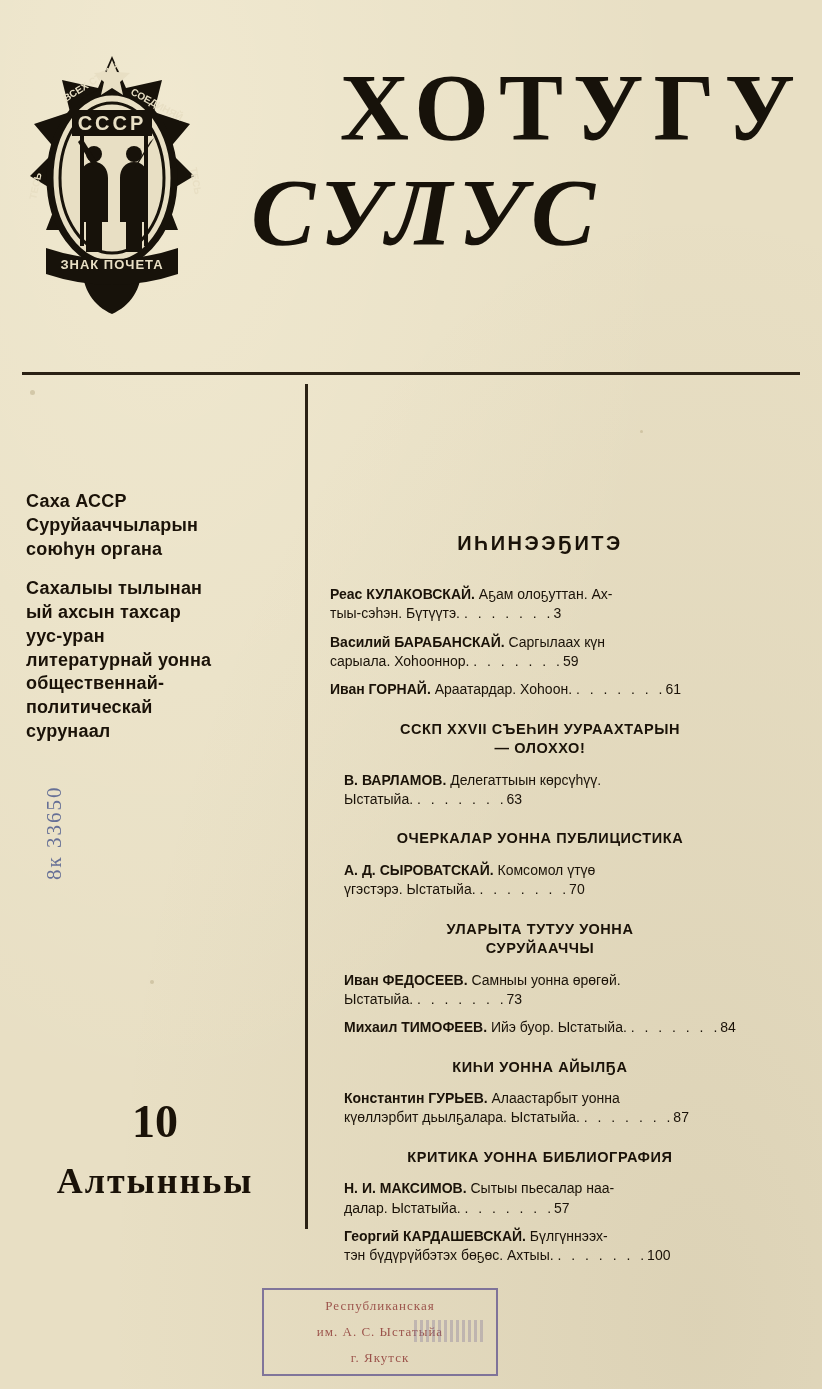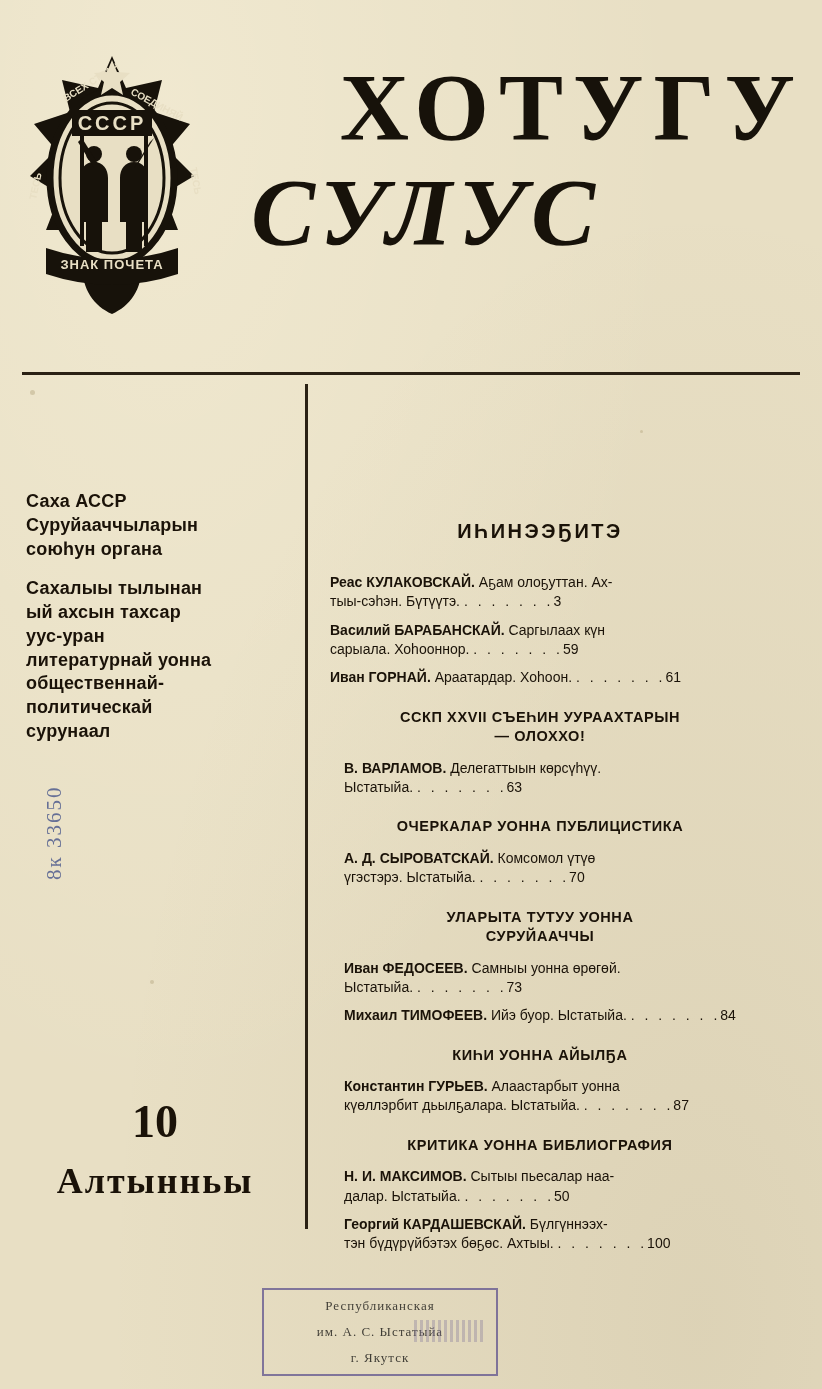--- a/index.html
+++ b/index.html
@@ -95,20 +95,21 @@
   
   .contents {
     position:absolute; left:330px; top:520px; width:420px;
   }
   .contents-title {
     text-align:center;
     font-size:20px;
     font-weight:700;
     letter-spacing:2.5px;
     margin-bottom:30px;
+    margin-top:12px;
   }
   .section-head {
     text-align:center;
     font-size:14.5px;
     font-weight:700;
     letter-spacing:0.6px;
     line-height:1.35;
     margin:20px 0 12px 0;
   }
   .entry {
@@ -125,21 +126,21 @@
     color:#1a1208;
   }
   .pg { font-weight:400; }
   .indent { padding-left:14px; }
 
   
   .stamp {
     position:absolute; left:262px; top:1288px;
     width:232px; height:84px;
     border:2px solid #5a4e8c;
-    color:#000000;
+    color:#7f1d1d;
     opacity:0.72;
     font-family:"Liberation Serif", serif;
     font-size:13px;
     letter-spacing:1px;
   }
   .stamp .sl { position:absolute; width:100%; text-align:center; }
   .stamp .sl1 { top:8px; }
   .stamp .sl2 { top:34px; }
   .stamp .sl3 { top:60px; }
   .stamp .smudge {
@@ -241,21 +242,21 @@
       <div class="section-head" style="white-space: pre-line;">УЛАРЫТА ТУТУУ УОННА
 СУРУЙААЧЧЫ</div>
       <div class="entry indent"><span class="au">Иван ФЕДОСЕЕВ. </span><span class="ti" style="white-space: pre-line;">Самныы уонна өрөгөй.
 Ыстатыйа. </span><span class="leader"> . . . . . . . </span><span class="pg">73</span></div>
       <div class="entry indent"><span class="au">Михаил ТИМОФЕЕВ. </span><span class="ti" style="white-space: pre-line;">Ийэ буор. Ыстатыйа. </span><span class="leader"> . . . . . . . </span><span class="pg">84</span></div>
       <div class="section-head" style="white-space: pre-line;">КИҺИ УОННА АЙЫЛҔА</div>
       <div class="entry indent"><span class="au">Константин ГУРЬЕВ. </span><span class="ti" style="white-space: pre-line;">Алаастарбыт уонна
 күөллэрбит дьылҕалара. Ыстатыйа. </span><span class="leader"> . . . . . . . </span><span class="pg">87</span></div>
       <div class="section-head" style="white-space: pre-line;">КРИТИКА УОННА   БИБЛИОГРАФИЯ</div>
       <div class="entry indent"><span class="au">Н. И. МАКСИМОВ. </span><span class="ti" style="white-space: pre-line;">Сытыы пьесалар наа-
-далар. Ыстатыйа. </span><span class="leader"> . . . . . . . </span><span class="pg">50</span></div>
+далар. Ыстатыйа. </span><span class="leader"> . . . . . . . </span><span class="pg">57</span></div>
       <div class="entry indent"><span class="au">Георгий КАРДАШЕВСКАЙ. </span><span class="ti" style="white-space: pre-line;">Бүлгүннээх-
 тэн бүдүрүйбэтэх бөҕөс. Ахтыы. </span><span class="leader"> . . . . . . . </span><span class="pg">100</span></div>
     </div>
 </div>
 
 <div class="stamp">
   <div class="sl sl1">Республиканская</div>
   <div class="sl sl2">им. А. С. Ыстатыйа</div>
   <div class="sl sl3">г. Якутск</div>
   <div class="smudge"></div>

